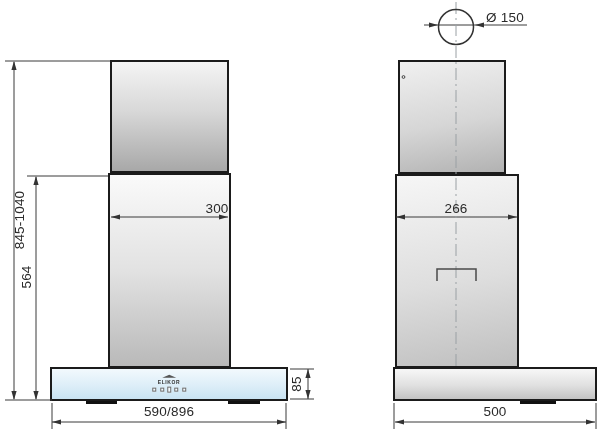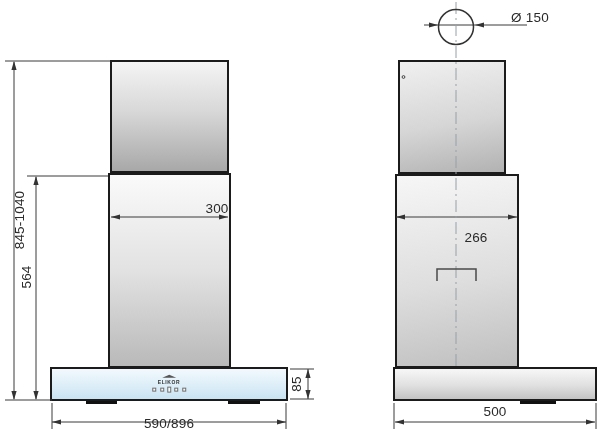--- a/index.html
+++ b/index.html
@@ -114,17 +114,17 @@
       <polygon points="517,217 508,214.4 508,219.6"></polygon>
       <polygon points="395,422 404,419.4 404,424.6"></polygon>
       <polygon points="595,422 586,419.4 586,424.6"></polygon>
     </g>
   </svg>
 
   <span class="dim-label vert" style="left:20px;top:220px;">845-1040</span>
   <span class="dim-label vert" style="left:27px;top:277px;">564</span>
   <span class="dim-label" style="left:169px;top:209px;margin-left:48px;">300</span>
   <span class="dim-label vert" style="left:297px;top:384px;">85</span>
-  <span class="dim-label" style="left:169px;top:412px;margin-top:12px;">590/896</span>
-  <span class="dim-label" style="left:530px;top:18px;">Ø 150</span>
-  <span class="dim-label" style="left:476px;top:209px;margin-top:29px;">266</span>
+  <span class="dim-label" style="left:169px;top:412px;">590/896</span>
+  <span class="dim-label" style="left:505px;top:18px;">Ø 150</span>
+  <span class="dim-label" style="left:456px;top:209px;">266</span>
   <span class="dim-label" style="left:495px;top:412px;">500</span>
 </div>
 
 </body></html>

